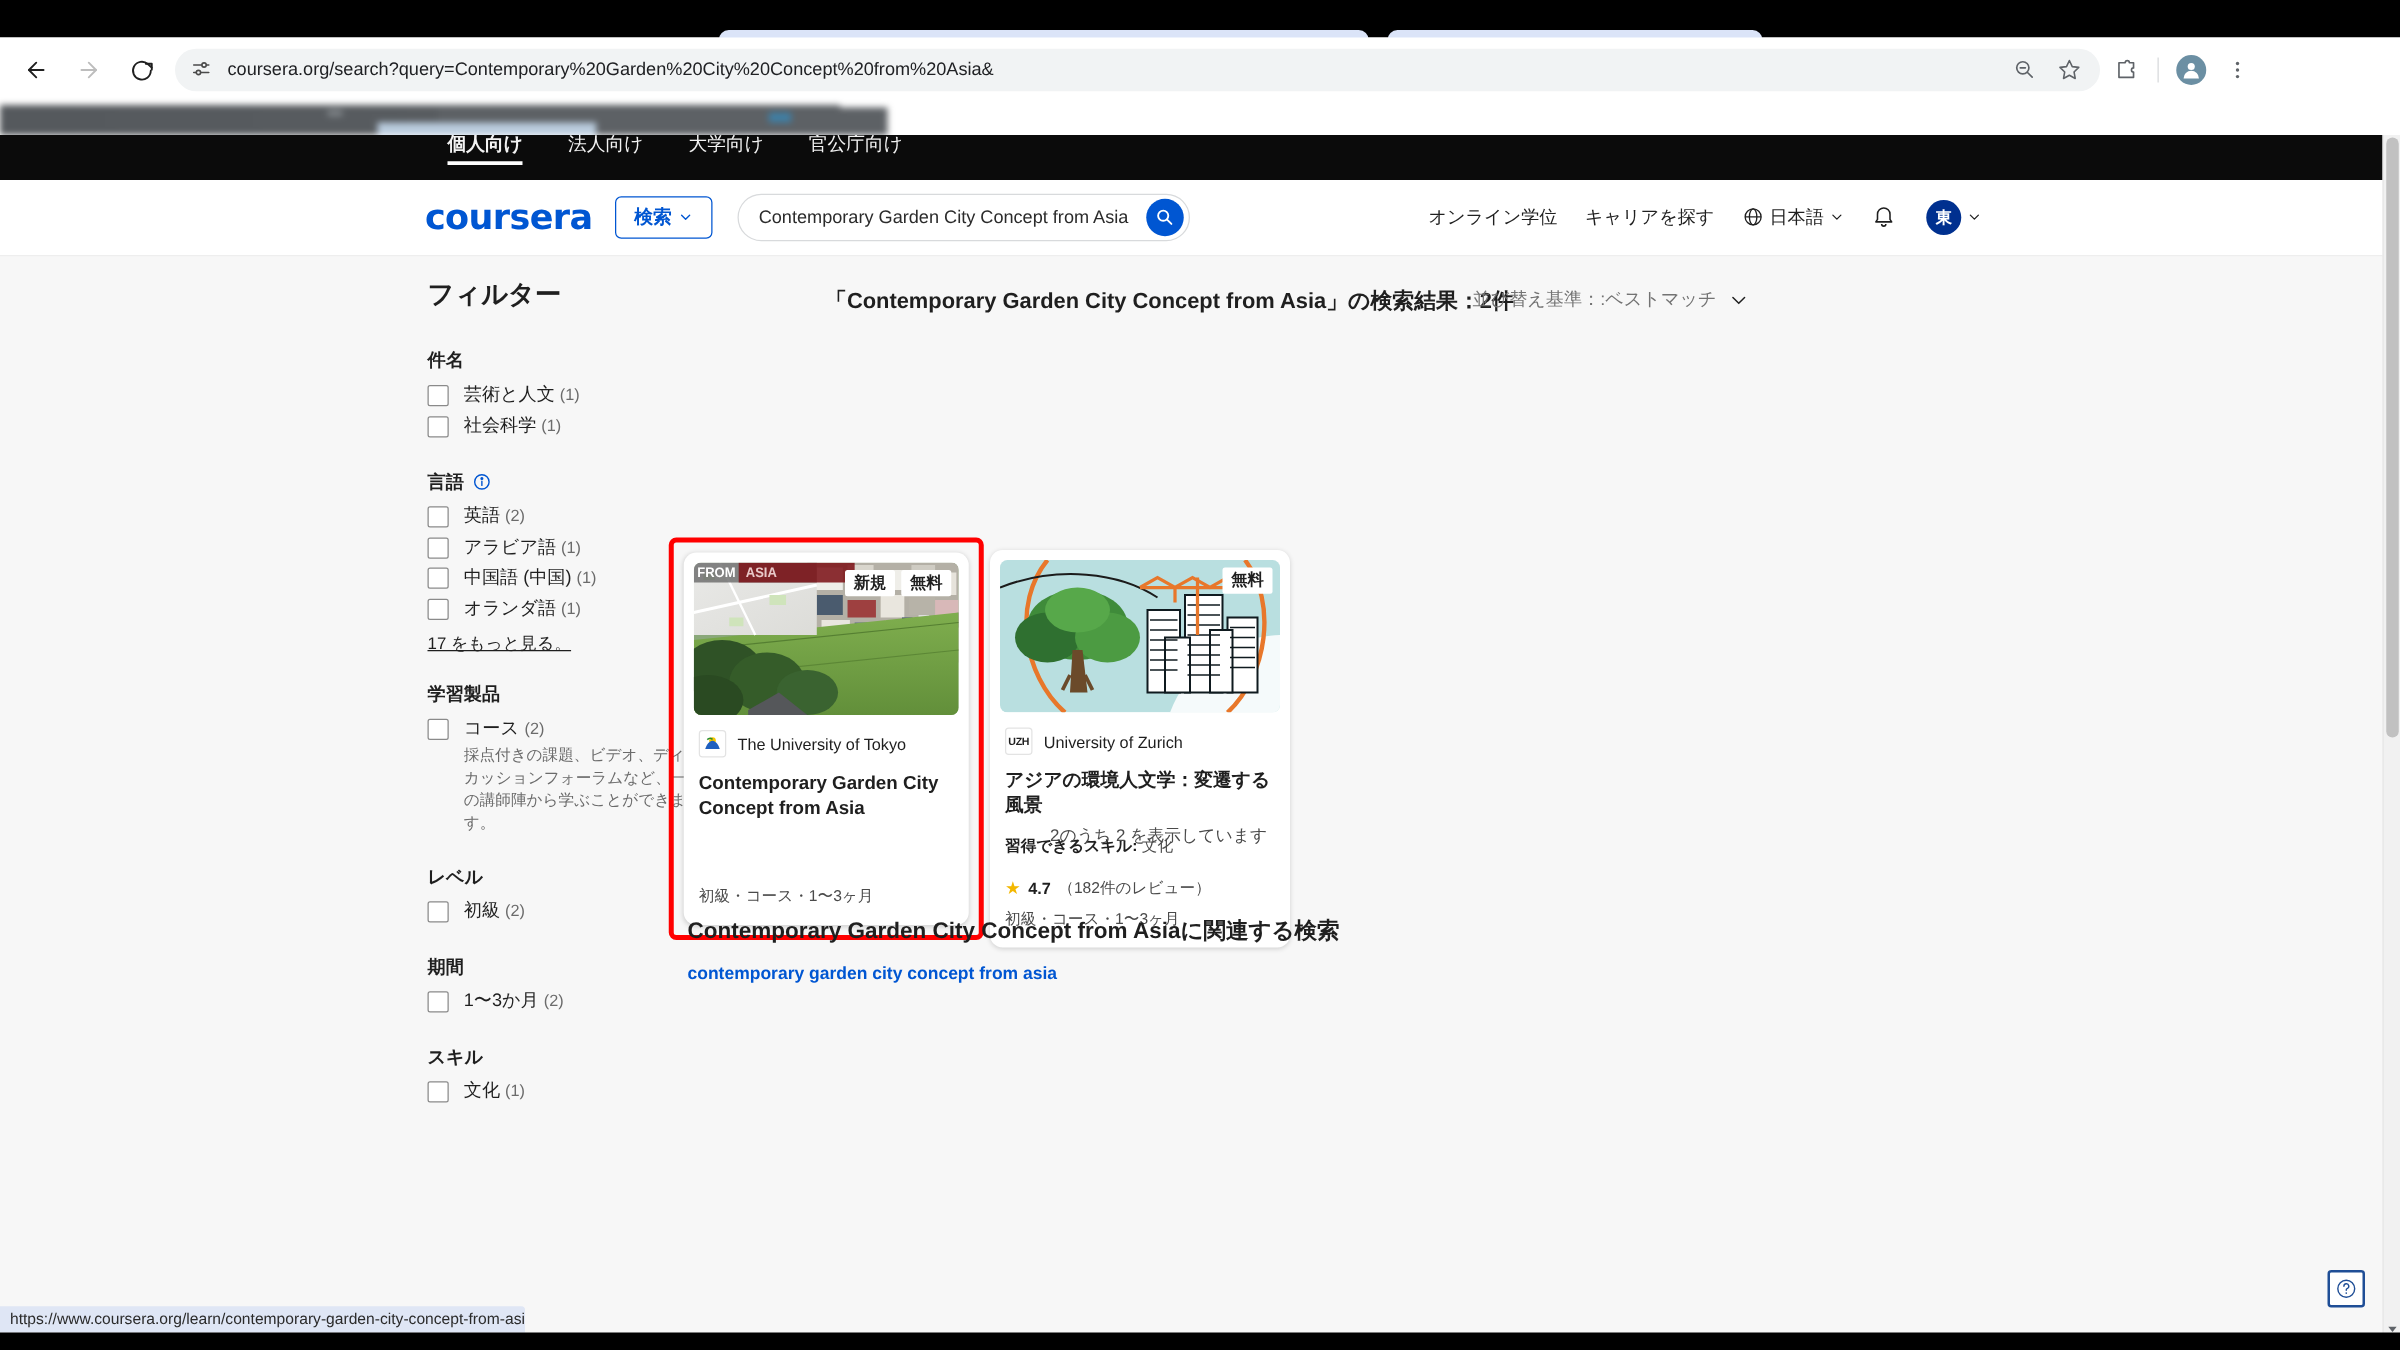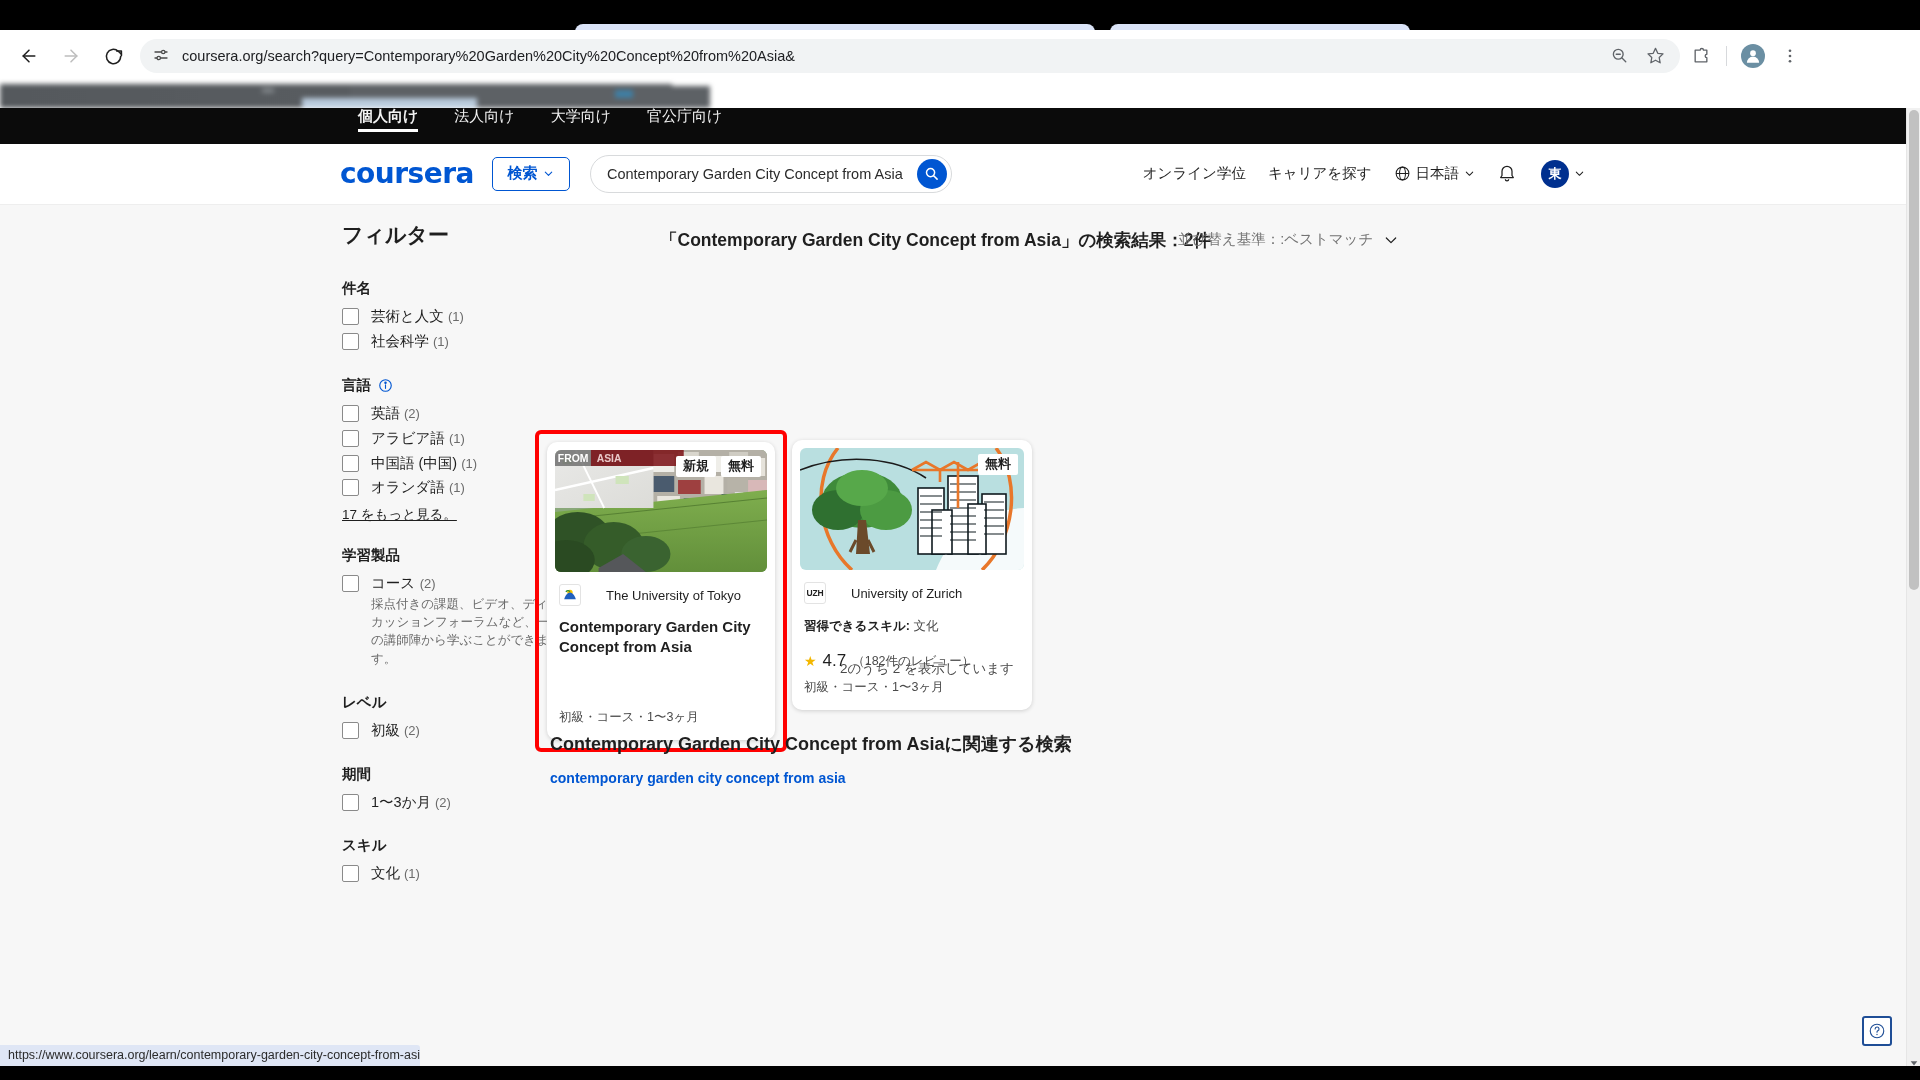--- a/index.html
+++ b/index.html
@@ -213,28 +213,28 @@
     padding: 3px 7px; border-radius: 2px; line-height: 1.15;
   }
   .card-body { padding: 12px 12px 14px 12px; }
   .partner-row { display: flex; align-items: center; gap: 9px; margin-bottom: 11px; }
   .partner-logo {
     width: 22px; height: 22px; border: 1px solid #e3e3e3; border-radius: 3px;
     background: #fff; display: flex; align-items: center; justify-content: center;
     overflow: hidden; flex: 0 0 22px;
   }
   .partner-logo.uzh { font-size: 8.5px; font-weight: bold; color: #1f1f1f; letter-spacing: -0.2px;}
-  .partner-name { font-size: 13px; color: #1f1f1f; margin-left: 16px; }
+  .partner-name { font-size: 13px; color: #1f1f1f; }
   .card-title { font-size: 15px; font-weight: bold; color: #1f1f1f; line-height: 1.33; }
   .card-skills { font-size: 12.5px; color: #1f1f1f; margin-top: 14px; }
   .card-skills b { font-weight: bold; }
   .card-skills span { color: #4a4a4a; }
   .card-rating { display: flex; align-items: center; gap: 6px; margin-top: 16px; font-size: 13px; color: #1f1f1f; }
   .card-rating .star { color: #f3b700; font-size: 14px; }
-  .card-rating .rating-val { font-weight: normal; font-size: 17px; text-align: right; }
+  .card-rating .rating-val { font-weight: bold; font-size: 13px; text-align: right; }
   .card-rating .reviews { color: #4a4a4a; font-size: 12.5px; }
   .card-meta { font-size: 12.5px; color: #4a4a4a; margin-top: 8px; }
   .card-meta.pushed { margin-top: 52px; }
 
   #showing-count {
     position: absolute; left: 180px; top: 455px;
     font-size: 13.5px; color: #4a4a4a; white-space: nowrap;
   }
   #related-heading {
     position: absolute; left: -110px; top: 527px;
@@ -685,20 +685,21 @@
               </svg>
               <div class="badge-row">
                 <span class="badge">無料</span>
               </div>
             </div>
             <div class="card-body">
               <div class="partner-row">
                 <span class="partner-logo uzh">UZH</span>
                 <span class="partner-name">University of Zurich</span>
               </div>
+              <div class="card-title">アジアの環境人文学：変遷する風景</div>
               <div class="card-skills">
                 <b>習得できるスキル:</b>
                 <span>文化</span>
               </div>
               <div class="card-rating">
                 <span class="star">★</span>
                 <span class="rating-val">4.7</span>
                 <span class="reviews">（182件のレビュー）</span>
               </div>
               <div class="card-meta">初級・コース・1〜3ヶ月</div>

